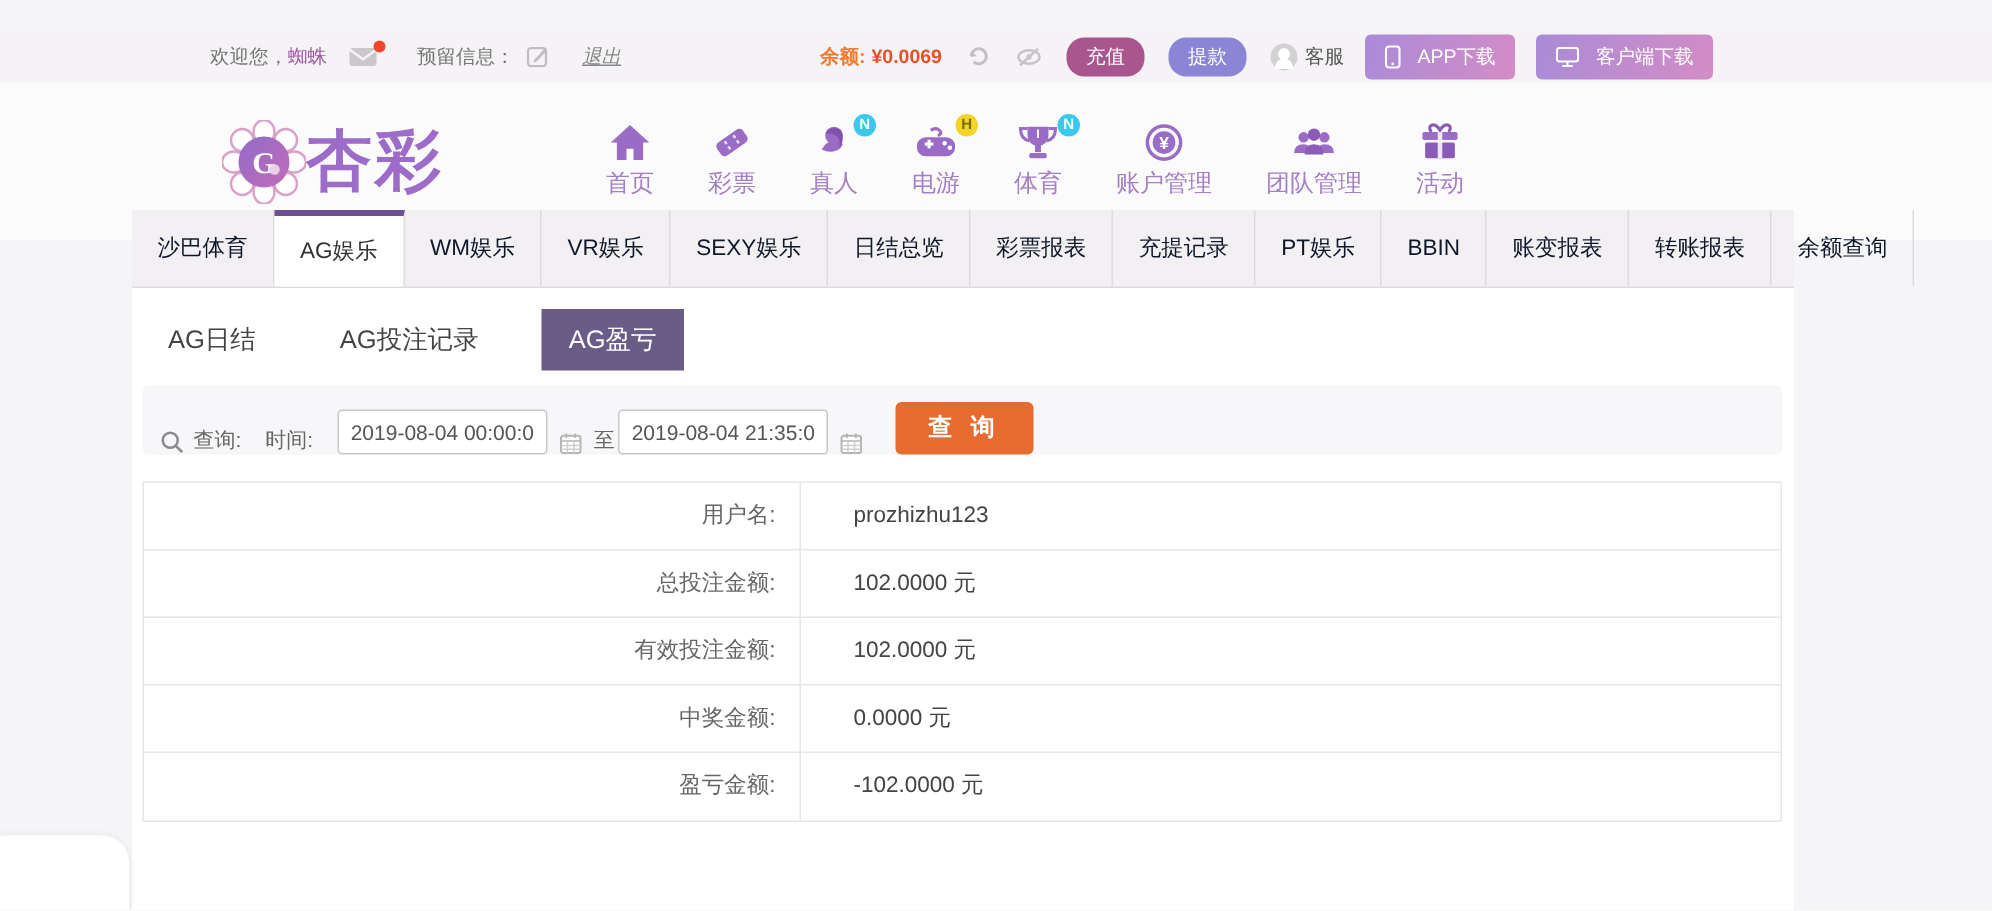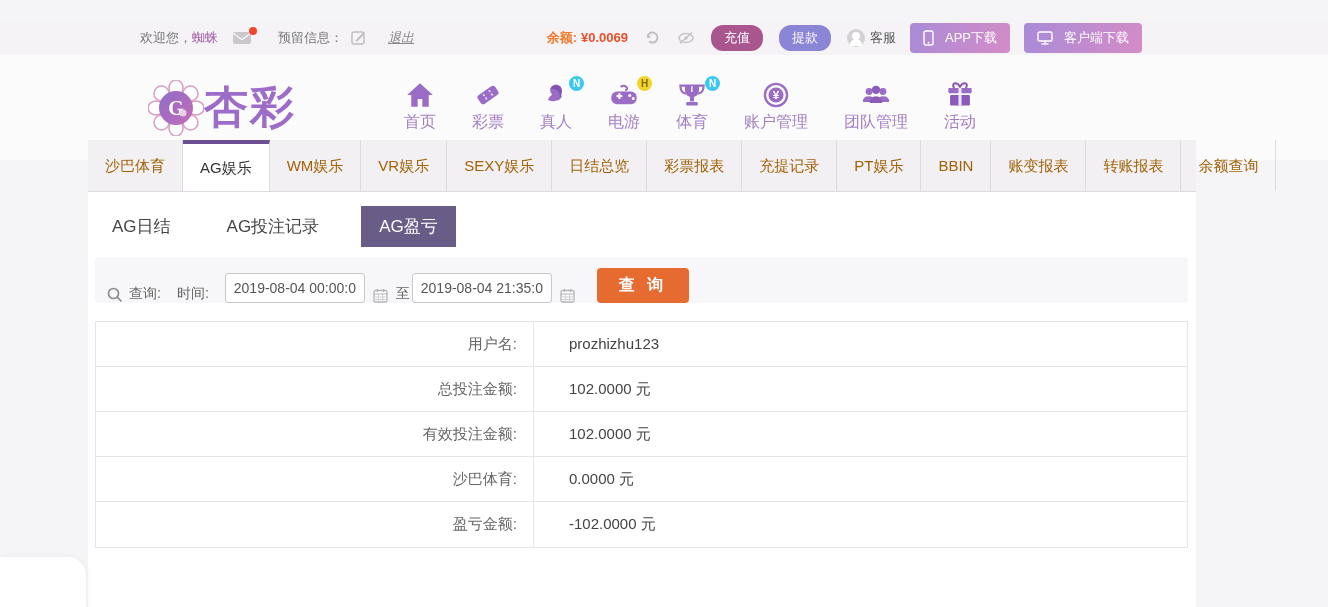--- a/index.html
+++ b/index.html
@@ -40,21 +40,21 @@
   .nav-item .nav-label { font-size:16px; color:#a47fc2; margin-top:4px; white-space:nowrap; }
   .nav-badge { position:absolute; top:-6px; right:-12px; width:15px; height:15px; border-radius:50%;
                font-size:10px; font-weight:bold; display:flex; align-items:center; justify-content:center; }
   .badge-n { background:#3bc8ef; color:#fff; }
   .badge-h { background:#f3d428; color:#7a6a00; }
 
   
   .container { position:absolute; top:140px; left:88px; width:1108px; height:467px; background:#fff; }
 
   .tabbar { display:flex; background:#f2f0f3; border-bottom:1px solid #dcdade; height:52px; }
-  .tab { padding:0 17px; line-height:52px; font-size:15px; color:#a16207; border-right:1px solid #dddbde;
+  .tab { padding:0 17px; line-height:52px; font-size:15px; color:#0f172a; border-right:1px solid #dddbde;
          cursor:pointer; white-space:nowrap; }
   .tab.active { background:#fff; border-top:4px solid #6d4f93; line-height:48px; color:#333; }
 
   .subtabs { display:flex; align-items:center; gap:28px; padding:14px 0 0 10px; }
   .subtab { font-size:17px; color:#444; padding:9px 14px; cursor:pointer; white-space:nowrap; }
   .subtab.active { background:#695d87; color:#fff; padding:9px 18px; }
 
   .querybar { margin:10px 8px 0 7px; height:46px; background:#f7f6f8; border-radius:4px;
               display:flex; align-items:flex-end; padding:0 12px; font-size:14px; color:#666; }
   .q-label { margin:0 6px 0 6px; white-space:nowrap; }
@@ -339,21 +339,21 @@
     </div>
     <div class="report-row">
       <div class="report-label">总投注金额:</div>
       <div class="report-value">102.0000 元</div>
     </div>
     <div class="report-row">
       <div class="report-label">有效投注金额:</div>
       <div class="report-value">102.0000 元</div>
     </div>
     <div class="report-row">
-      <div class="report-label">沙巴体育:</div>
+      <div class="report-label">中奖金额:</div>
       <div class="report-value">0.0000 元</div>
     </div>
     <div class="report-row">
       <div class="report-label">盈亏金额:</div>
       <div class="report-value">-102.0000 元</div>
     </div>
   </div>
 
 </div>
 

